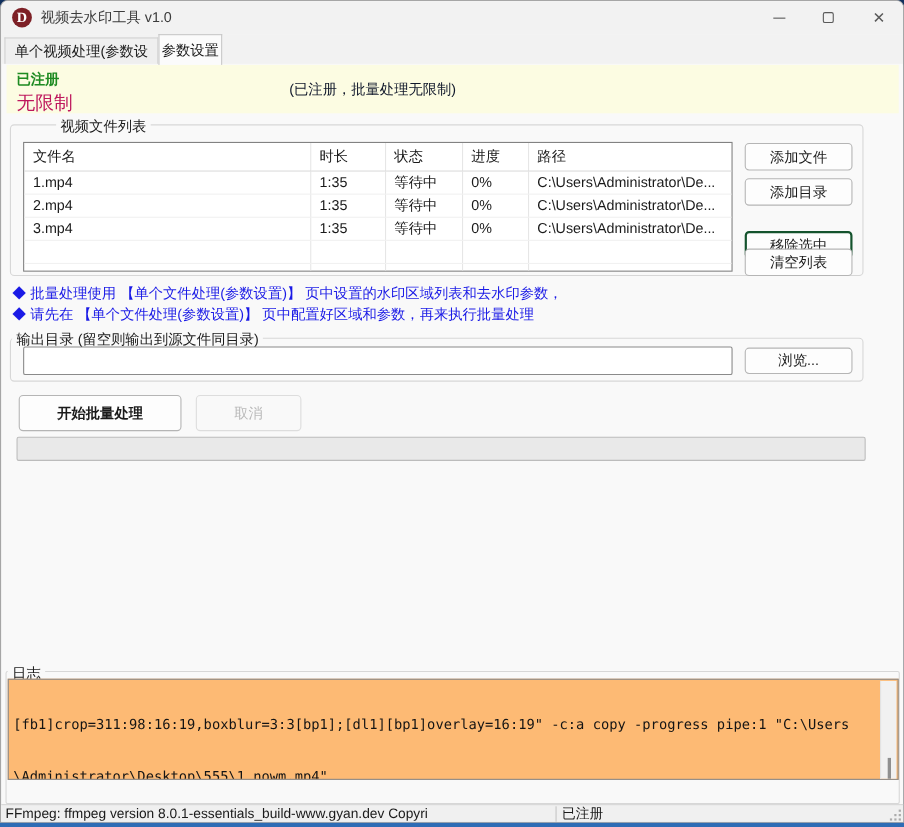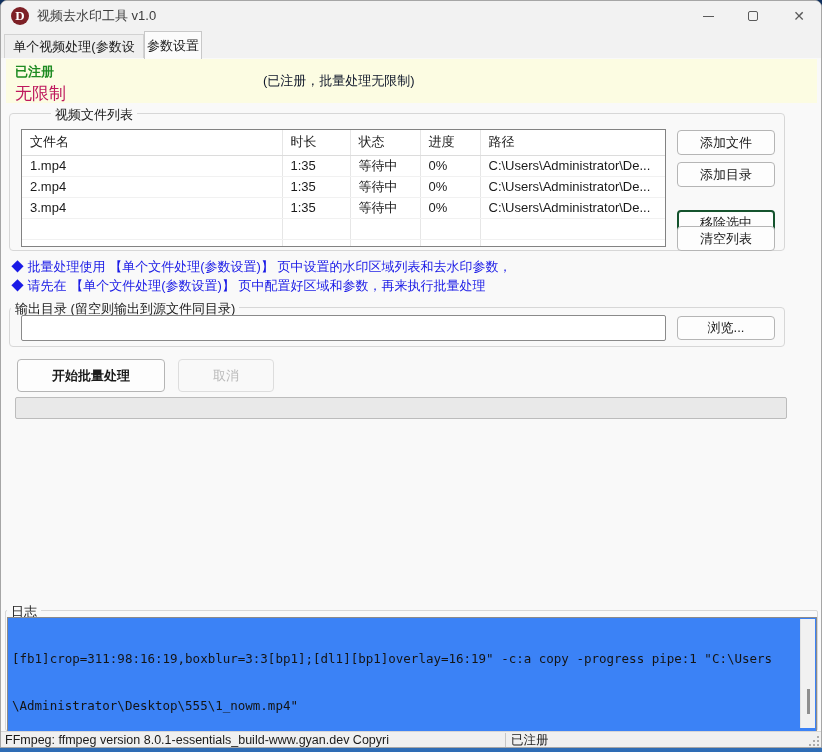--- a/index.html
+++ b/index.html
@@ -88,22 +88,22 @@
   .cancel-btn { left:177px; top:358px; width:96px; height:33px; line-height:31px;
                 background:#f9f9f9; border-color:#dddddd; color:#b9b9b9; }
   .progressbar {
     position:absolute; left:14px; top:396px; width:772px; height:22px;
     background:#e9e9e9; border:1px solid #bcbcbc; border-radius:2px;
   }
   
   .gb-log { left:4px; top:609px; width:813px; height:121px; border-radius:2px; }
   .gb-log-label { left:6px; top:602px; }
   .logbox {
-    position:absolute; left:6px; top:616px; width:810px; height:115px;
-    background:#3b82f6; border:1px solid #8a8a8a; overflow:hidden;
+    position:absolute; left:6px; top:616px; width:810px; height:92px;
+    background:#fdba74; border:1px solid #8a8a8a; overflow:hidden;
   }
   .logtext {
     position:absolute; left:4px; top:2px; right:18px;
     font-family:"DejaVu Sans Mono", monospace; font-size:12.5px; line-height:15.5px; color:#141414;
     white-space:pre-wrap; word-break:break-all;
   }
   .log-scroll {
     position:absolute; right:1px; top:1px; width:15px; height:109px;
     background:#f1f1f1; border-left:1px solid #e3e3e3;
   }

